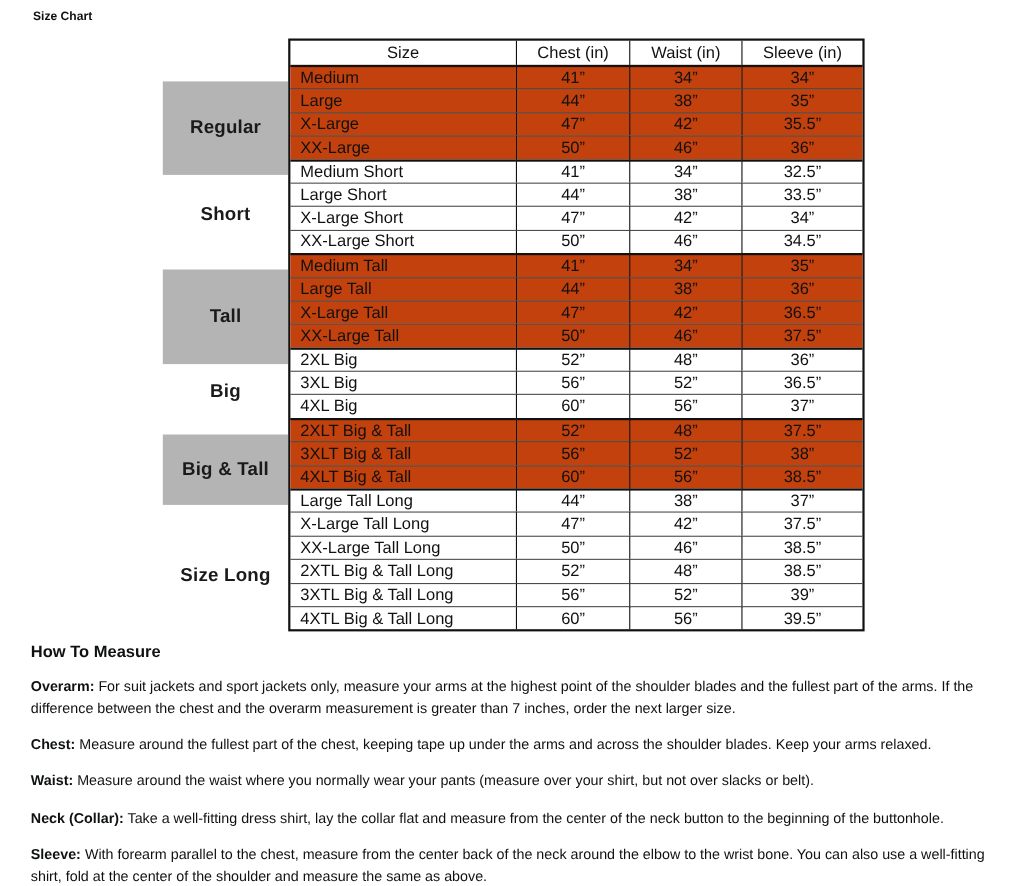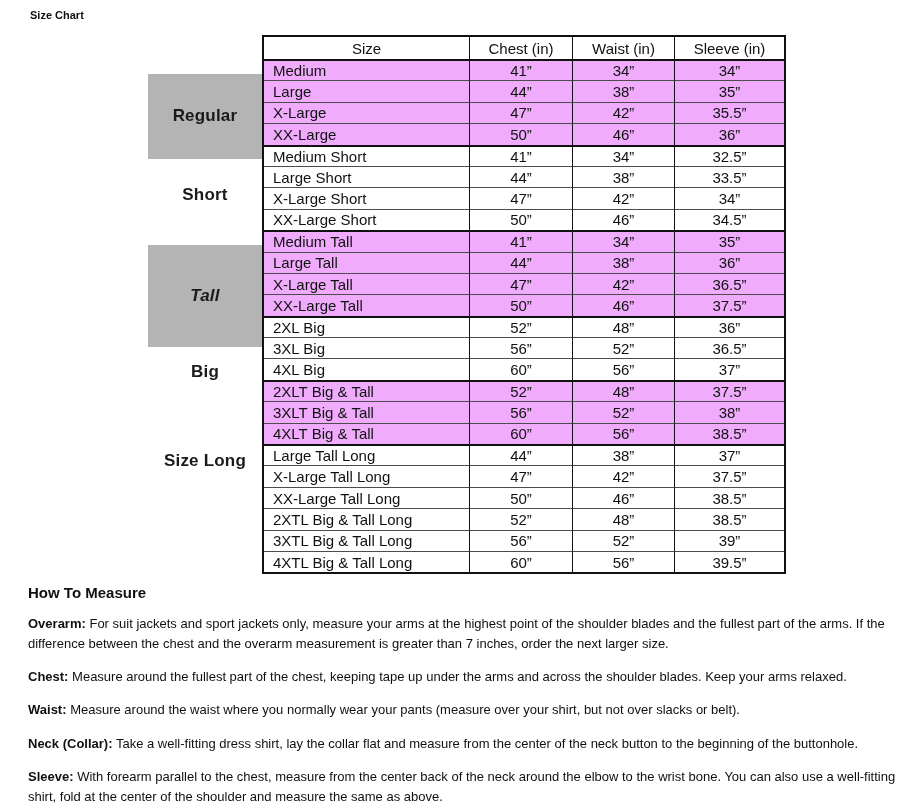--- a/index.html
+++ b/index.html
@@ -20,40 +20,41 @@
   
   .size-table { display:grid; grid-template-columns:205px 103px 102px 110px;
                 border:2.5px solid #111; background:#fff; font-size:15px; color:#111; }
   .cell { height:21.4px; display:flex; align-items:center; overflow:hidden; white-space:nowrap; }
   .cell.col-n { border-left:1.5px solid #111; }
   .cell.hdr { height:22px; justify-content:center; }
   .cell.size-cell { justify-content:flex-start; padding-left:9px; }
   .cell.num-cell { justify-content:center; }
   .cell.row-line { border-top:1px solid #4c4c4c; }
   .cell.sec-top { border-top:2.2px solid #111; }
-  .cell.shaded { background:#f0abfc; }
+  .cell.shaded { background:#c2410c; }
 
   
   .how-to { position:absolute; left:28px; top:584px; width:868px; }
   .how-to h2 { font-size:15px; font-weight:700; margin:0 0 13px 0; color:#0f1111; }
   .measure-para { font-size:13px; line-height:1.55; margin:0 0 13px 0; color:#0f1111; }
   .measure-para b { font-weight:700; }
 </style>
 </head>
 <body>
 
 <div id="title">Size Chart</div>
 
 <div class="chart-wrap">
   <div class="labels-col" id="labels-col">
     <div class="label-spacer"></div>
   <div class="label-block shaded" style="height: 85.6px;">Regular</div>
       <div class="label-block" style="height: 72px;">Short</div>
-      <div class="label-block shaded" style="height: 102px; font-style: italic;">Tall</div>
+      <div class="label-block shaded" style="height: 86px;">Tall</div>
       <div class="label-block" style="height: 50px;">Big</div>
+      <div class="label-block shaded" style="height: 64.2px;">Big &amp; Tall</div>
       <div class="label-block" style="height: 128.4px;">Size Long</div>
     </div>
   <div class="size-table" id="size-table">
       <div class="cell hdr">Size</div>
       <div class="cell hdr col-n">Chest (in)</div>
       <div class="cell hdr col-n">Waist (in)</div>
       <div class="cell hdr col-n">Sleeve (in)</div>
       <div class="cell size-cell sec-top shaded">Medium</div>
       <div class="cell num-cell col-n sec-top shaded">41”</div>
       <div class="cell num-cell col-n sec-top shaded">34”</div>

